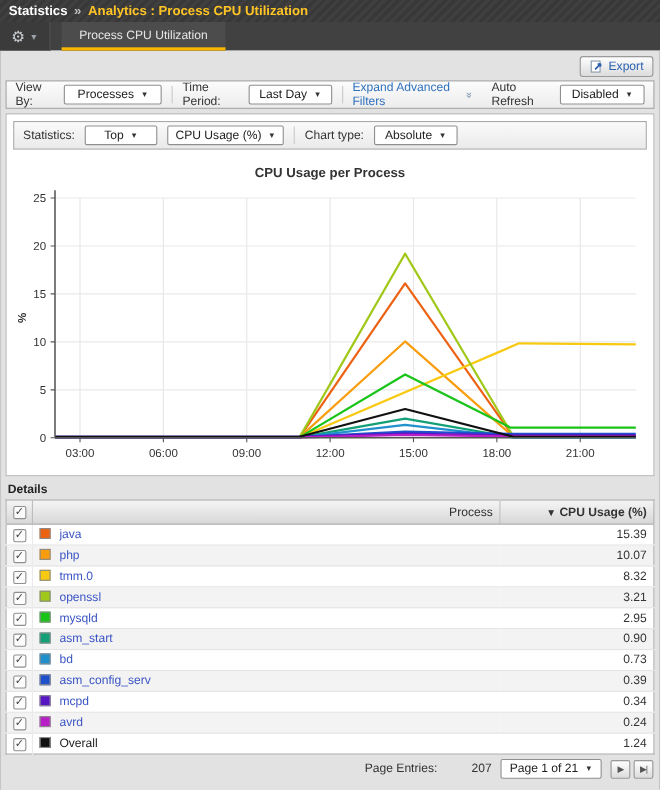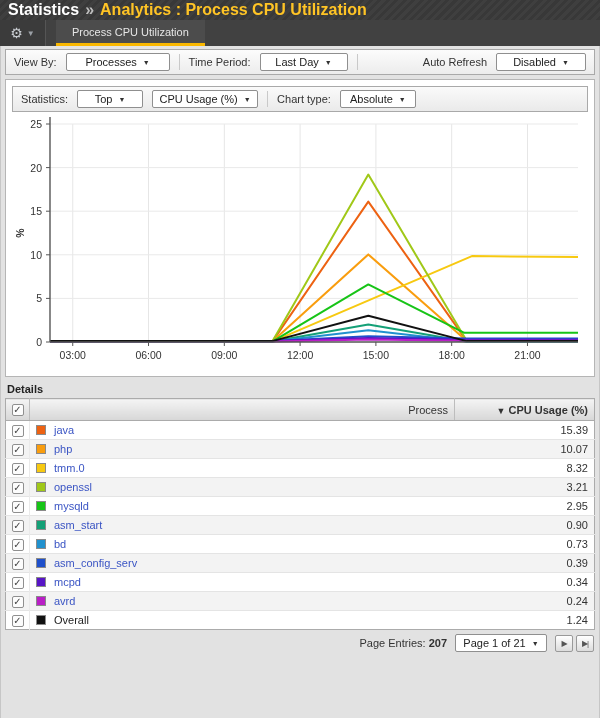--- a/index.html
+++ b/index.html
@@ -3,21 +3,21 @@
 <meta charset="utf-8">
 <style>
   * { margin:0; padding:0; box-sizing:border-box; }
   html,body { width:600px; height:718px; overflow:hidden; }
   body { font-family:"Liberation Sans", sans-serif; background:#E2E2E2; }
 
   
   .topbar {
     height:20px; display:flex; align-items:center; gap:6px; padding:0 8px;
     background:repeating-linear-gradient(135deg,#3F3F3F 0 3px,#383838 3px 6px);
-    font-size:16px; font-weight:bold;
+    font-size:12px; font-weight:bold;
   }
   .bc-root { color:#FFFFFF; }
   .bc-sep  { color:#BFBFBF; }
   .bc-cur  { color:#FFC425; }
 
   
   .tabstrip { height:26px; background:#414141; display:flex; align-items:stretch; }
   .gear-btn { width:46px; display:flex; align-items:center; justify-content:center; gap:4px;
               background:#3B3B3B; border-right:1px solid #555; cursor:pointer; }
   .gear-glyph { color:#C9CDD2; font-size:14px; line-height:1; }
@@ -73,21 +73,21 @@
   .swatch { width:10px; height:10px; border:1px solid #8A8A8A; display:inline-block;
             vertical-align:-1px; margin-right:8px; }
   .proc-name { color:#3B55C4; cursor:pointer; }
   .proc-name.plain { color:#222; cursor:default; }
   td.col-val { text-align:right; color:#333; }
   .sort-icon { font-size:9px; margin-right:3px; }
 
   
   .pager-row { display:flex; justify-content:flex-end; align-items:center; gap:8px;
                padding:4px 1px; font-size:11px; color:#333; }
-  .total strong { font-weight:bold; }
+  .total strong { font-weight:normal;margin-left:28px; }
   .pg-btn { width:18px; height:17px; border:1px solid #999; border-radius:2px;
             background:linear-gradient(#FFF,#DCDCDC); display:inline-flex; align-items:center;
             justify-content:center; font-size:8px; color:#555; cursor:pointer; letter-spacing:-1px; }
 </style>
 </head>
 <body>
 
 <div class="topbar">
   <span class="bc-root">Statistics</span>
   <span class="bc-sep">»</span>
@@ -99,34 +99,47 @@
     <span class="gear-glyph">⚙</span>
     <span class="gear-caret">▼</span>
   </div>
   <div class="tab">
     <span>Process CPU Utilization</span>
   </div>
 </div>
 
 <div class="content">
 
+  <div class="export-row">
+    <div class="btn-export">
+      <svg width="13" height="13" viewBox="0 0 13 13">
+        <rect x="1.5" y="1.5" width="8" height="10" fill="#fff" stroke="#8899AA" stroke-width="1"></rect>
+        <path d="M5 9 L10 4 M10 4 L7.3 4.2 M10 4 L9.8 6.7" stroke="#2B62B0" stroke-width="1.6" fill="none"></path>
+      </svg>
+      <span>Export</span>
+    </div>
+  </div>
 
   <div class="toolbar">
     <span>View By:</span>
     <span class="sel" style="width:104px">
       <span>Processes</span>
         <span class="caret">▼</span>
     </span>
     <span class="vsep"></span>
     <span>Time Period:</span>
     <span class="sel" style="width:88px">
       <span>Last Day</span>
         <span class="caret">▼</span>
     </span>
     <span class="vsep"></span>
+    <span class="link">
+      <span>Expand Advanced Filters</span>
+      <span class="expand-glyph">»</span>
+    </span>
     <span class="spacer"></span>
     <span>Auto Refresh</span>
     <span class="sel" style="width:90px">
       <span>Disabled</span>
         <span class="caret">▼</span>
     </span>
   </div>
 
   <div class="chart-panel">
     <div class="toolbar" style="background:linear-gradient(#FAFAFA,#EAEAEA)">
@@ -139,20 +152,21 @@
         <span>CPU Usage (%)</span>
           <span class="caret">▼</span>
       </span>
       <span class="vsep"></span>
       <span>Chart type:</span>
       <span class="sel" style="width:76px">
         <span>Absolute</span>
           <span class="caret">▼</span>
       </span>
     </div>
+    <div class="chart-title">CPU Usage per Process</div>
     <svg class="chart" width="584" height="262">
         <line x1="60.73684210526315" x2="60.73684210526315" y1="12" y2="230" stroke="#E6E6E6"></line>
         <line x1="136.5263157894737" x2="136.5263157894737" y1="12" y2="230" stroke="#E6E6E6"></line>
         <line x1="212.31578947368425" x2="212.31578947368425" y1="12" y2="230" stroke="#E6E6E6"></line>
         <line x1="288.10526315789474" x2="288.10526315789474" y1="12" y2="230" stroke="#E6E6E6"></line>
         <line x1="363.8947368421053" x2="363.8947368421053" y1="12" y2="230" stroke="#E6E6E6"></line>
         <line x1="439.68421052631584" x2="439.68421052631584" y1="12" y2="230" stroke="#E6E6E6"></line>
         <line x1="515.4736842105262" x2="515.4736842105262" y1="12" y2="230" stroke="#E6E6E6"></line>
         <line x1="38" x2="566" y1="186.4" y2="186.4" stroke="#E9E9E9"></line>
         <line x1="38" x2="566" y1="142.8" y2="142.8" stroke="#E9E9E9"></line>

